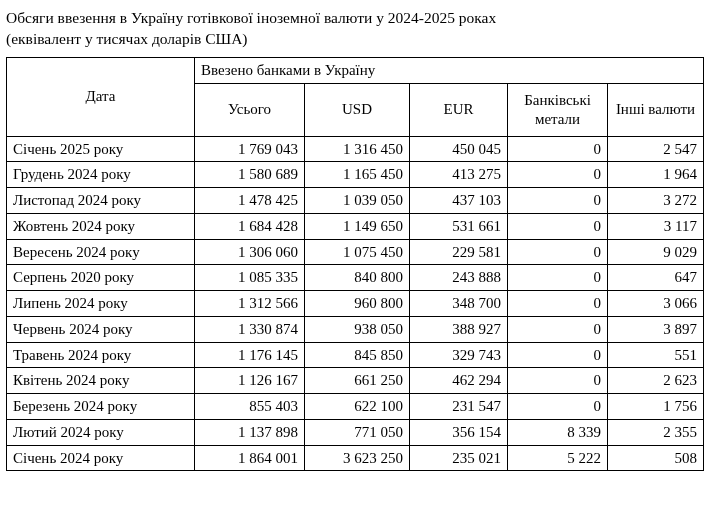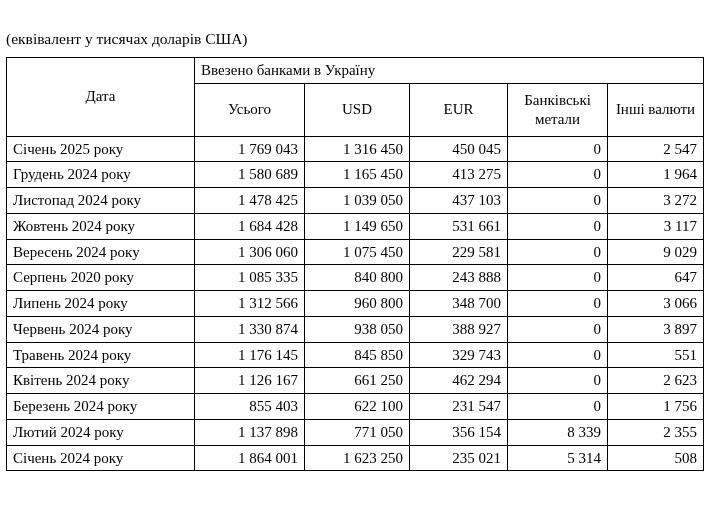--- a/index.html
+++ b/index.html
@@ -69,21 +69,21 @@
     text-align: right;
     white-space: nowrap;
   }
 </style>
 </head>
 <body>
 
 <div class="page">
 
   <div class="title">
-    <br>
+    <span>Обсяги ввезення в Україну готівкової іноземної валюти у 2024-2025 роках</span><br>
     <span>(еквівалент у тисячах доларів США)</span>
   </div>
 
   <table class="data">
     <colgroup>
       <col class="c-date">
       <col class="c-total">
       <col class="c-usd">
       <col class="c-eur">
       <col class="c-metals">
@@ -195,21 +195,21 @@
         <td class="month">Лютий 2024 року</td>
         <td class="num">1 137 898</td>
         <td class="num">771 050</td>
         <td class="num">356 154</td>
         <td class="num">8 339</td>
         <td class="num">2 355</td>
       </tr>
       <tr>
         <td class="month">Січень 2024 року</td>
         <td class="num">1 864 001</td>
-        <td class="num">1 623 250</td>
+        <td class="num">3 623 250</td>
         <td class="num">235 021</td>
-        <td class="num">5 314</td>
+        <td class="num">5 222</td>
         <td class="num">508</td>
       </tr>
     </tbody>
   </table>
 
 </div>
 
 </body></html>

